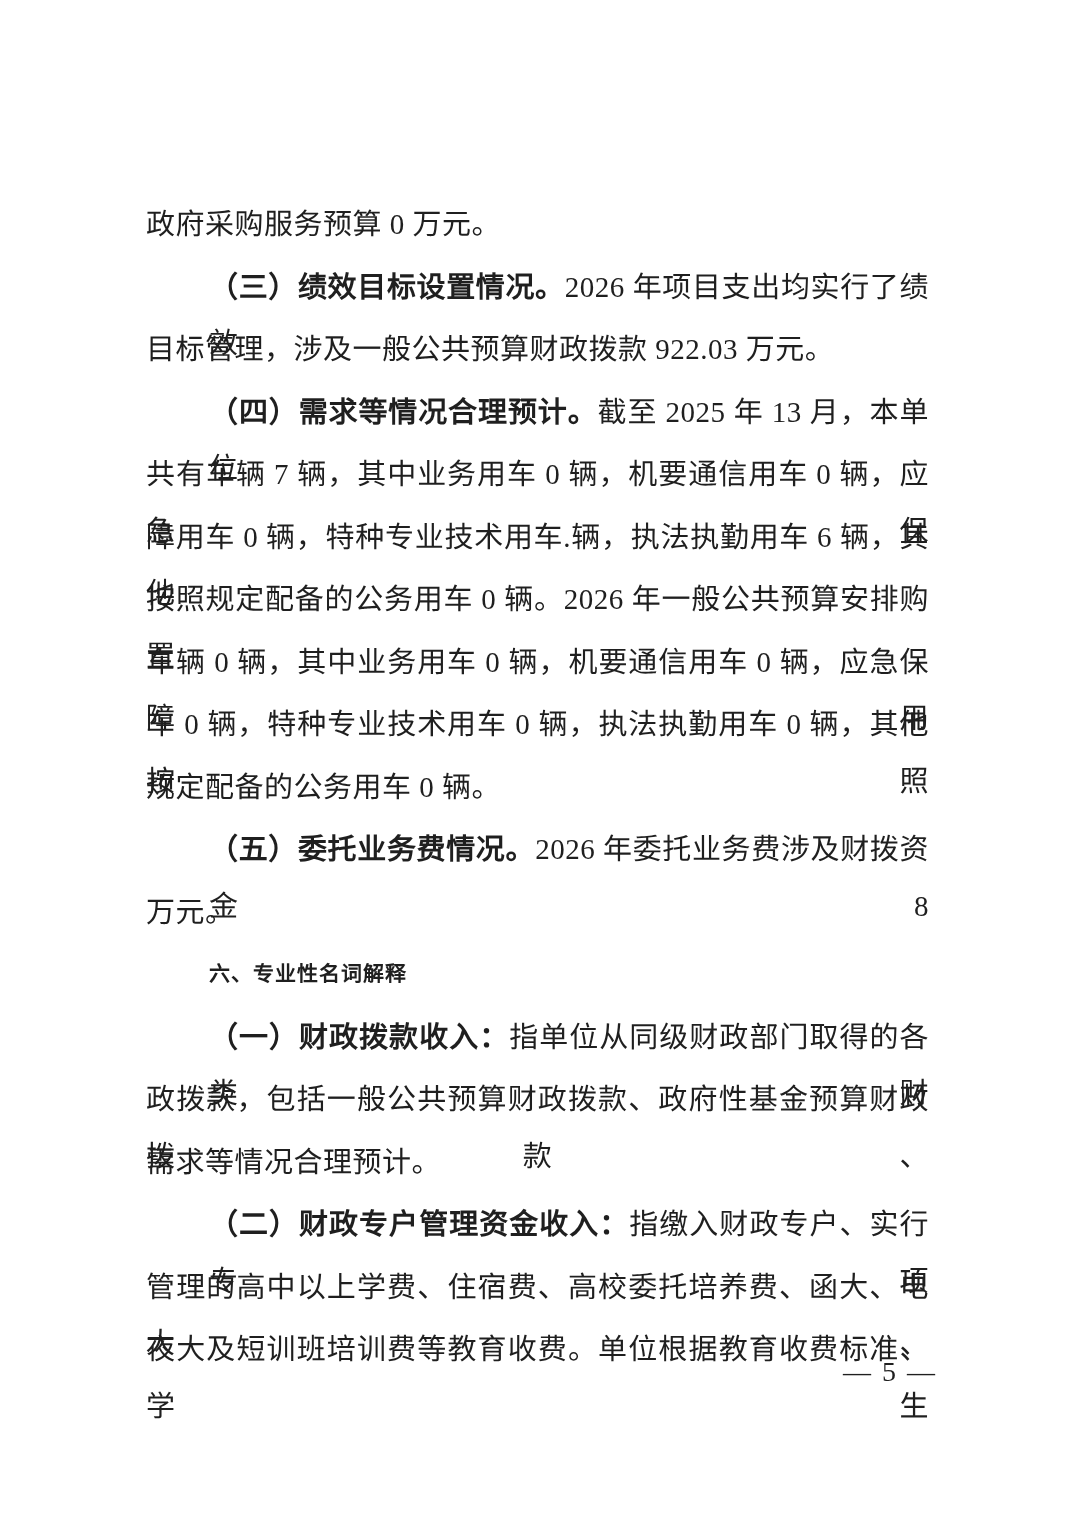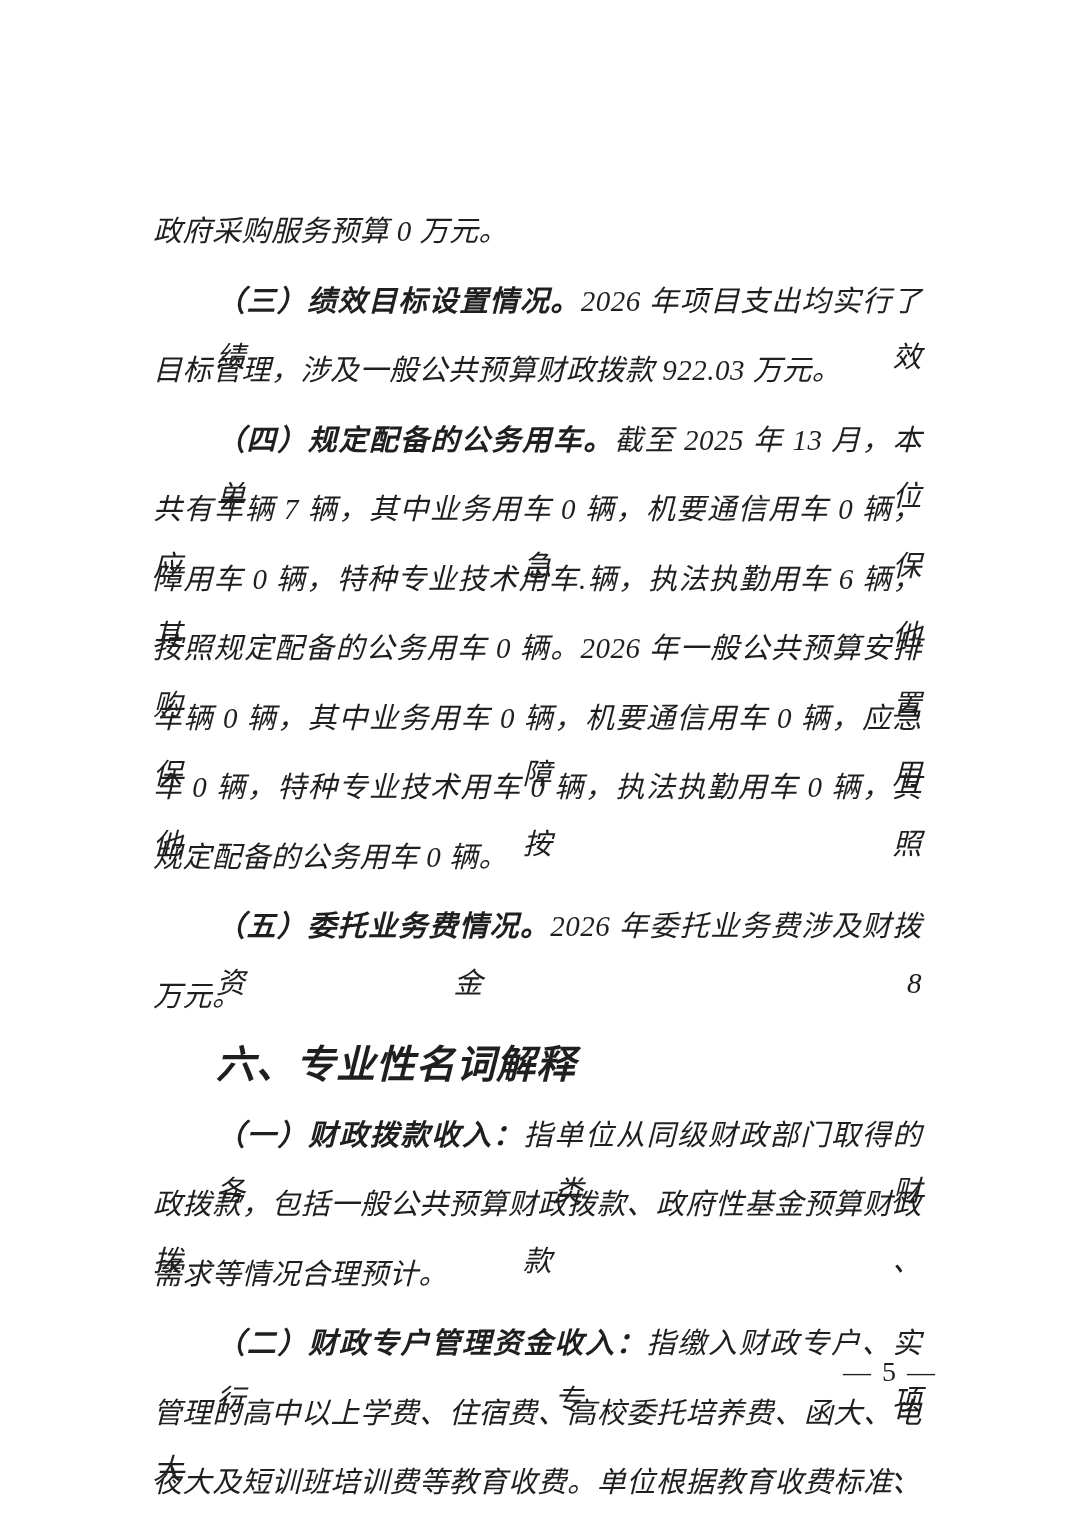--- a/index.html
+++ b/index.html
@@ -15,44 +15,43 @@
     color: #1f1f1f;
     overflow: hidden;
   }
   .content {
     position: absolute;
     left: 140px;
     top: 190px;
     width: 795px;
   }
   .line {
-    margin: 13px;
+    margin: 6px;
     padding: 0;
     font-size: 29px;
     font-weight: 400;
     line-height: 56.5px;
     height: 56.5px;
     letter-spacing: 0.5px;
     white-space: normal;
-    font-style: italic;
   }
   .justify {
     text-align: justify;
     text-align-last: justify;
   }
   .indent {
     padding-left: 63px;
   }
   .lead {
     font-weight: 700;
   }
   .heading {
     font-family: "Liberation Sans", "DejaVu Sans", sans-serif;
     font-weight: 700;
-    font-size: 39px;
+    font-size: 21px;
     letter-spacing: 1px;
   }
   .footer {
     position: absolute;
     top: 1352px;
     right: 137px;
     font-size: 28px;
     line-height: 40px;
     letter-spacing: 2px;
     color: #1f1f1f;
@@ -60,21 +59,21 @@
 </style>
 </head>
 <body>
 
 <div class="content">
   <p class="line"><span>政府采购服务预算 0 万元。</span></p>
 
   <p class="line justify indent"><span class="lead">（三）绩效目标设置情况。</span><span>2026 年项目支出均实行了绩效</span></p>
   <p class="line"><span>目标管理，涉及一般公共预算财政拨款 922.03 万元。</span></p>
 
-  <p class="line justify indent"><span class="lead">（四）规定配备的公务用车。</span><span>截至 2025 年 13 月，本单位</span></p>
+  <p class="line justify indent"><span class="lead">（四）需求等情况合理预计。</span><span>截至 2025 年 13 月，本单位</span></p>
   <p class="line justify"><span>共有车辆 7 辆，其中业务用车 0 辆，机要通信用车 0 辆，应急保</span></p>
   <p class="line justify"><span>障用车 0 辆，特种专业技术用车.辆，执法执勤用车 6 辆，其他</span></p>
   <p class="line justify"><span>按照规定配备的公务用车 0 辆。2026 年一般公共预算安排购置</span></p>
   <p class="line justify"><span>车辆 0 辆，其中业务用车 0 辆，机要通信用车 0 辆，应急保障用</span></p>
   <p class="line justify"><span>车 0 辆，特种专业技术用车 0 辆，执法执勤用车 0 辆，其他按照</span></p>
   <p class="line"><span>规定配备的公务用车 0 辆。</span></p>
 
   <p class="line justify indent"><span class="lead">（五）委托业务费情况。</span><span>2026 年委托业务费涉及财拨资金 8</span></p>
   <p class="line"><span>万元。</span></p>
 

